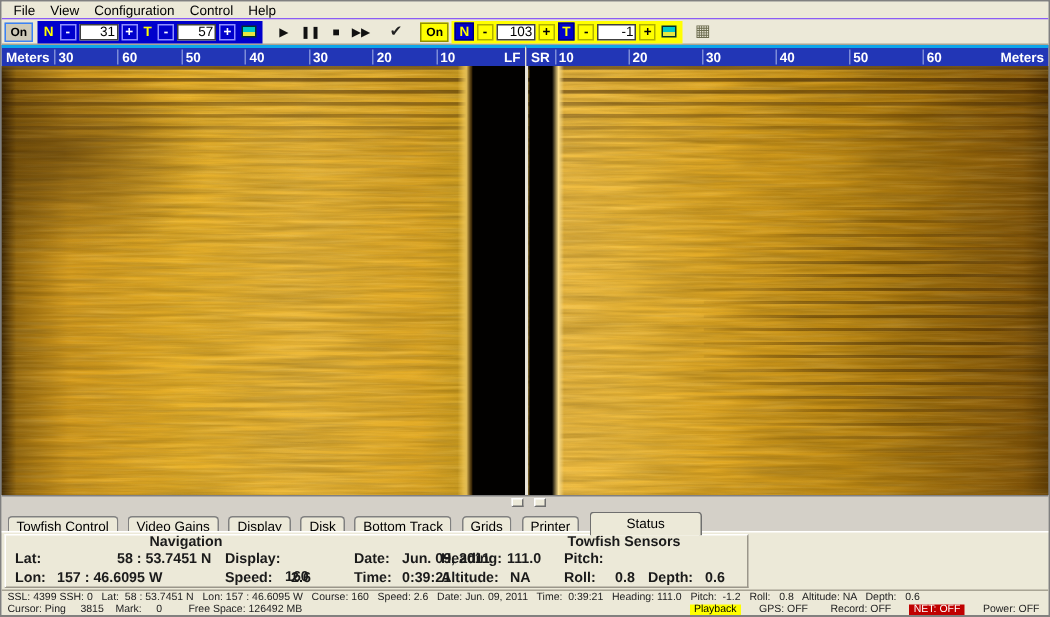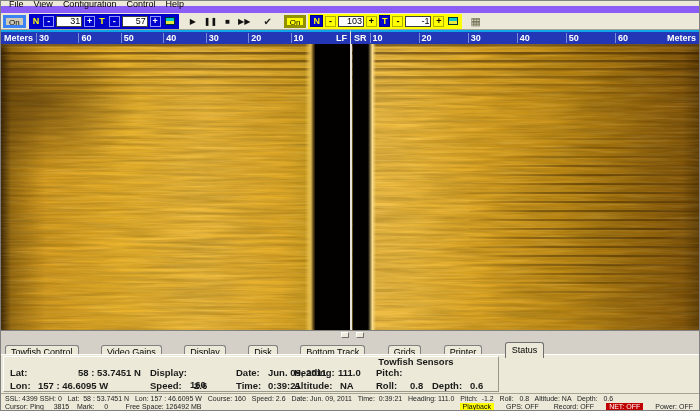--- a/index.html
+++ b/index.html
@@ -1,37 +1,37 @@
 <!DOCTYPE html>
 <html><head>
 <meta charset="utf-8">
 <style>
   * { margin:0; padding:0; box-sizing:border-box; }
   html,body { width:700px; height:411px; overflow:hidden; }
   body { font-family:"Liberation Sans", sans-serif; background:#d4d0c8; }
   #app { position:relative; width:700px; height:411px; background:#d4d0c8; border:1px solid #808080; overflow:hidden; }
 
   
-  .menubar { position:absolute; left:0; top:0; width:100%; height:12px; background:#ece9d8; border-bottom:7px solid #8b5cf6; display:flex; align-items:center; padding-left:3px; }
+  .menubar { position:absolute; left:0; top:0; width:100%; height:12px; background:#ece9d8; border-bottom:1px solid #8b5cf6; display:flex; align-items:center; padding-left:3px; }
   .menu-item { font-size:9px; color:#000; padding:0 5px; cursor:default; }
 
   
   .toolbar { position:absolute; left:0; top:12px; width:100%; height:17px; background:#ece9d8; border-bottom:1px solid #a8a494; display:flex; align-items:center; padding-left:2px; }
   .grp { display:flex; align-items:center; height:15px; padding:0 2px; gap:2px; }
   .grp.blue { background:#0000cc; margin-left:3px; }
   .grp.yellow { background:#ffff00; margin-left:2px; }
   .chan { font-size:9px; font-weight:bold; color:#ffff00; padding:0 2px; }
   .chan.chip { background:#0000cc; border:1px solid #000080; line-height:10px; }
   .pm { width:11px; height:11px; font-size:9px; font-weight:bold; line-height:9px; text-align:center; border:1px solid #9090ff; color:#fff; background:transparent; }
   .grp.yellow .pm { color:#000; border-color:#b0b000; }
   .num-in { width:26px; height:11px; font-size:9px; text-align:right; border:1px solid #404040; background:#fff; font-family:"Liberation Sans",sans-serif; padding-right:1px; }
   .play-grp { display:flex; align-items:center; gap:6px; margin-left:10px; font-size:8px; color:#111; }
   .pb { background:none; border:none; font-size:8px; color:#111; padding:0 1px; }
   .check-btn { background:none; border:none; font-size:10px; color:#222; margin-left:12px; }
-  .on-btn { height:13px; font-size:8px; border:3px solid #3b82f6; background:#cfcab8; padding:0 3px; color:#000; }
+  .on-btn { height:13px; font-size:8px; border:1px solid #3b82f6; background:#cfcab8; padding:0 3px; color:#000;font-weight:bold; }
   .on-btn.yellow { background:#ffff00; margin-left:12px; border-color:#909000; }
   .mini-screen { display:inline-block; width:10px; height:8px; border:1px solid #003030; background:linear-gradient(to bottom,#00c8c8 55%,#e8e840 55%); }
   .icon-btn { height:13px; border:none; background:transparent; display:flex; align-items:center; padding:0 2px; }
   .grid-btn { margin-left:8px; background:none; border:none; font-size:11px; color:#6b6b4e; line-height:11px; }
 
   
   .rulers { position:absolute; left:0; top:29px; width:100%; height:14px; display:flex; }
   .ruler { height:100%; background:#2236b6; color:#fff; font-size:9px; font-weight:bold; display:flex; align-items:center; border-top:2px solid #0ea5e9; }
   .ruler-port { width:350px; border-right:1px solid #e8e4d8; }
   .ruler-stbd { width:348px; }
@@ -69,22 +69,22 @@
       background:linear-gradient(to right, #000, #ffe08a 55%, rgba(247,197,64,0)); }
   .divider { width:2px; height:100%; background:#e8e4d8; }
 
   
   .understrip { position:absolute; left:0; top:329px; width:100%; height:8px; background:#d4d0c8; border-top:1px solid #808080; }
   .mini-btn { position:absolute; top:1px; width:8px; height:6px; background:#ece9d8; border:1px solid; border-color:#fff #6f6f6f #6f6f6f #fff; padding:0; }
 
   
   .tabbar { position:absolute; left:0; top:337px; width:100%; height:16px; background:#d4d0c8; padding-left:4px; }
   .tab { position:relative; top:3px; display:inline-block; font-size:9px; color:#000; background:#ece9d8;
-      border:1px solid #808080; border-bottom:none; border-radius:3px 3px 0 0; padding:1px 5px 1px; margin-right:18px; }
-  .tab.active { top:1px; padding:2px 6px 3px; background:#ece9d8; z-index:3; border-color:#6f6f6f; }
+      border:1px solid #808080; border-bottom:none; border-radius:3px 3px 0 0; padding:1px 5px 1px; margin-right:2px; }
+  .tab.active { top:1px; padding:2px 24px 3px; background:#ece9d8; z-index:3; border-color:#6f6f6f; }
 
   
   .statpanel { position:absolute; left:0; top:353px; width:100%; height:39px; background:#ece9d8; border-top:1px solid #fff; }
   .groupbox { position:absolute; left:2px; top:1px; width:496px; height:36px; background:#ece9d8;
       border:1px solid; border-color:#fff #9a968a #9a968a #fff; font-size:9.5px; font-weight:bold; color:#1a1a1a; }
   .gb-abs { position:absolute; white-space:nowrap; }
 
   
   .statusbar { position:absolute; left:0; top:392px; width:100%; height:19px; background:#ece9d8; border-top:1px solid #a8a494; border-bottom:2px solid #4a7ebb; font-size:7px; color:#222; }
   .sline1 { position:absolute; left:4px; top:1px; white-space:pre; }
@@ -225,20 +225,21 @@
     <span class="tab">Display</span>
     <span class="tab">Disk</span>
     <span class="tab">Bottom Track</span>
     <span class="tab">Grids</span>
     <span class="tab">Printer</span>
     <span class="tab active">Status</span>
   </div>
 
   <div class="statpanel">
     <div class="groupbox">
+      <span class="gb-abs" style="left:60px; top:-1px; width:120px; text-align:center;">Navigation</span>
       <span class="gb-abs" style="left:352px; top:-1px; width:120px; text-align:center;">Towfish Sensors</span>
 
       <span class="gb-abs" style="left:6px;  top:10px;">Lat:</span>
       <span class="gb-abs" style="left:34px; top:10px;padding-left:40px;">58 : 53.7451 N</span>
       <span class="gb-abs" style="left:146px; top:10px;">Display:</span>
       <span class="gb-abs" style="left:186px; top:22px;">160</span>
       <span class="gb-abs" style="left:232px; top:10px;">Date:</span>
       <span class="gb-abs" style="left:264px; top:10px;">Jun. 09, 2011</span>
 
       <span class="gb-abs" style="left:6px;  top:23px;">Lon:</span>

